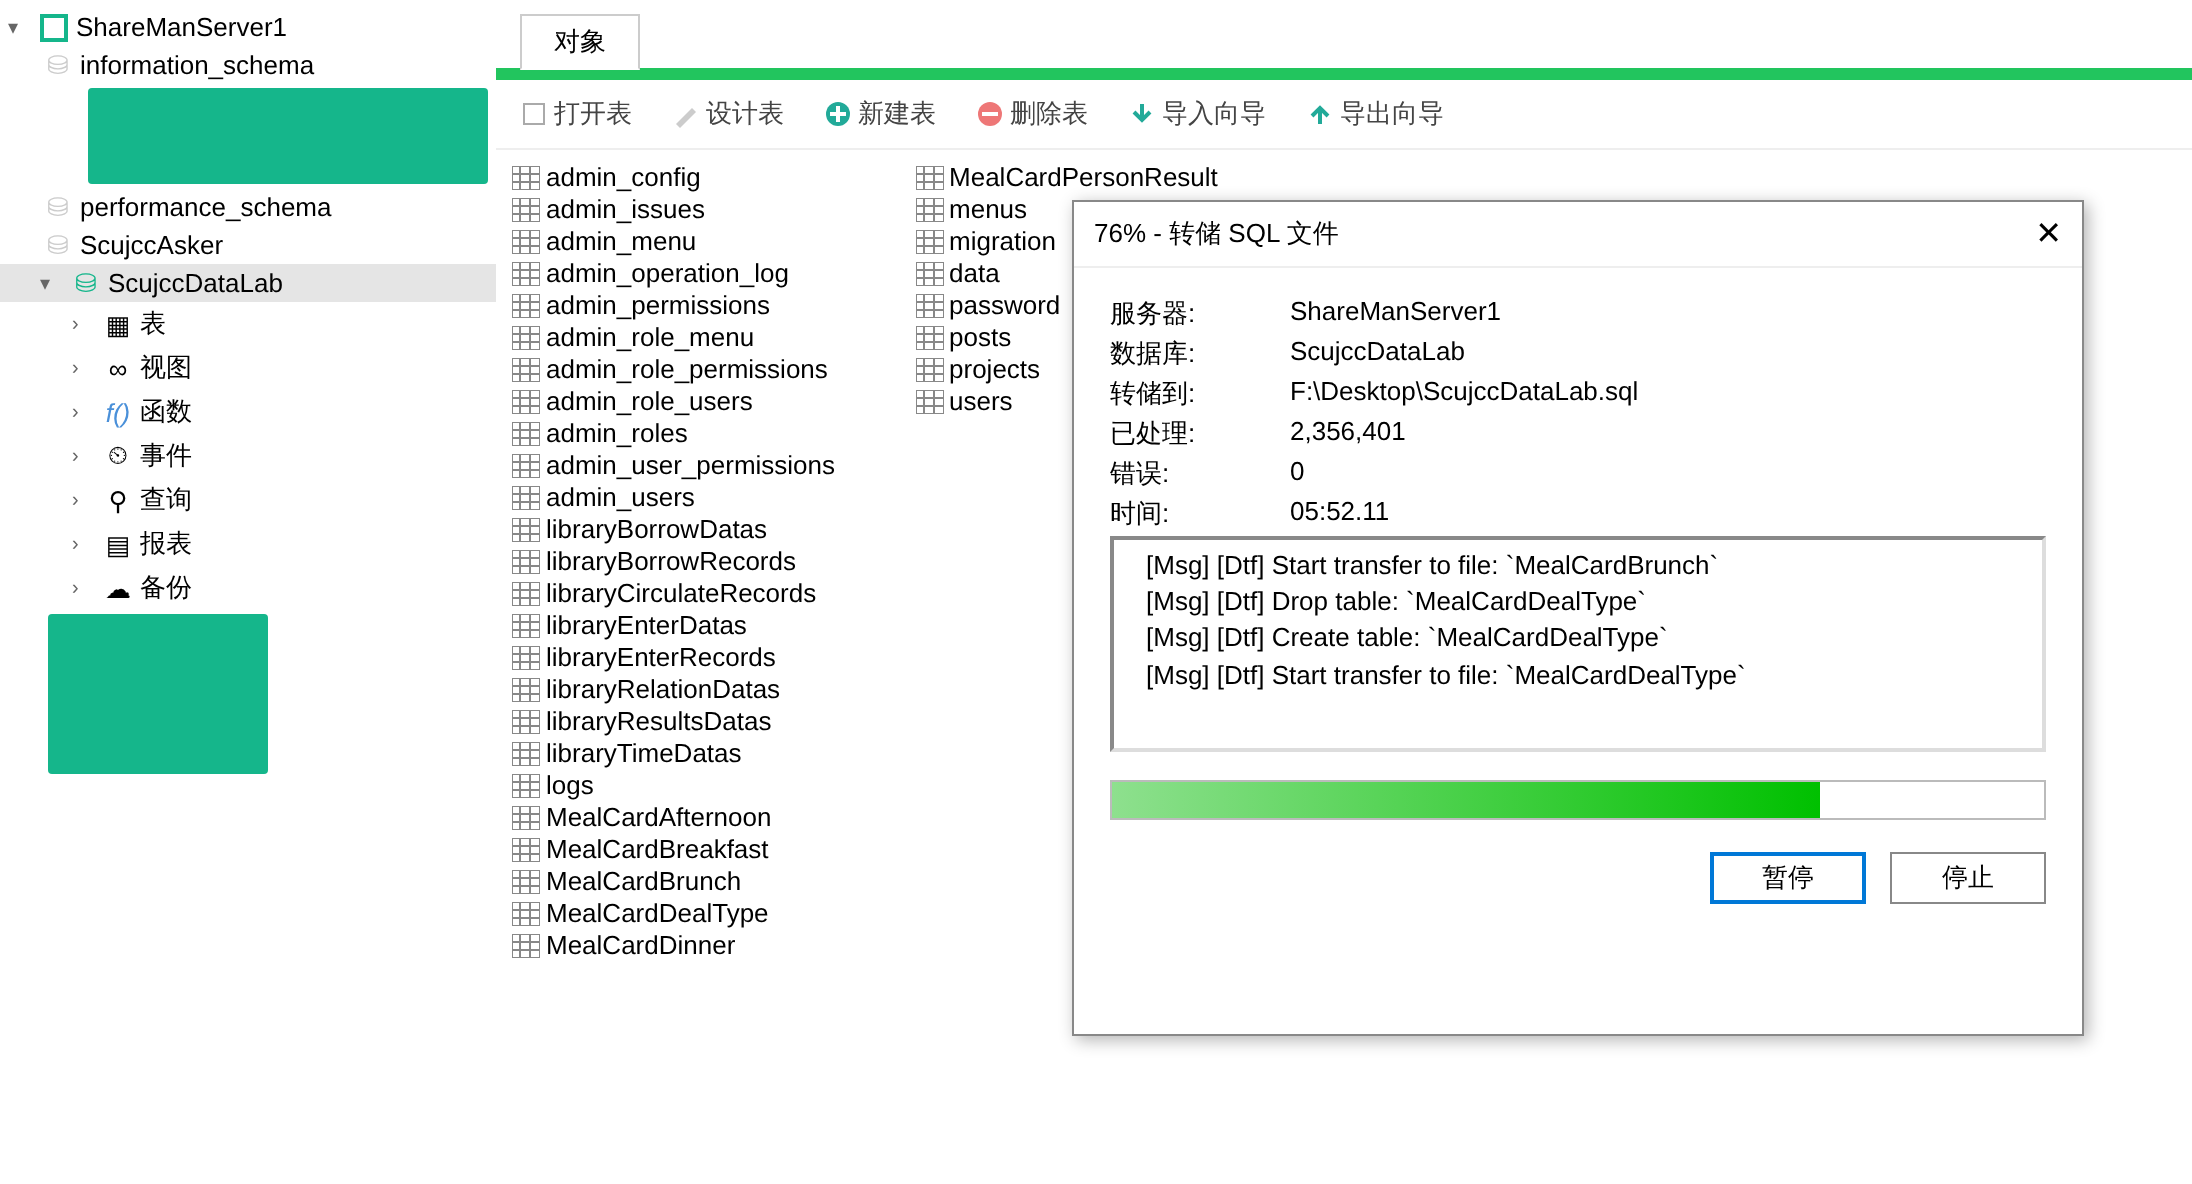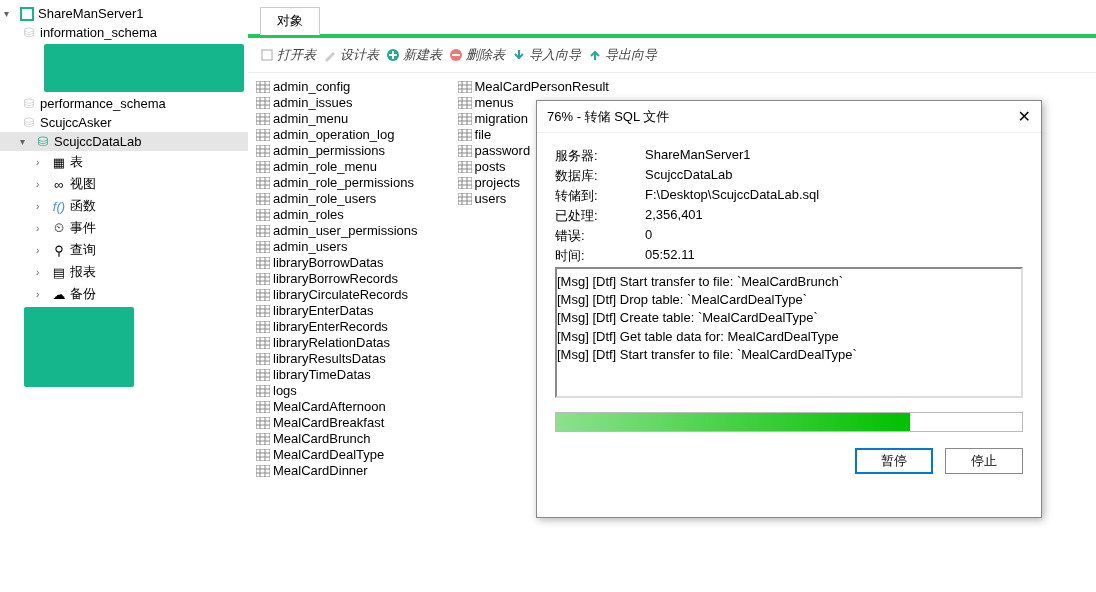--- a/index.html
+++ b/index.html
@@ -11,35 +11,35 @@
 .tree-arrow { width: 14px; font-size: 10px; color: #666; }
 .tree-icon { width: 18px; display: inline-flex; justify-content: center; }
 .tree-label { margin-left: 2px; }
 .indent-1 { padding-left: 20px; }
 .indent-2 { padding-left: 36px; }
 .green-block { background: #15b68b; height: 48px; margin: 2px 4px 2px 44px; border-radius: 2px; }
 .green-block.bottom { margin-left: 24px; height: 80px; width: 110px; }
 .db-icon-off { color: #ccc; }
 .db-icon-on { color: #15b68b; }
 .main { flex: 1; position: relative; }
-.tab-bar { border-bottom: 4px solid #22c55e; padding: 6px 4px 0 12px; }
+.tab-bar { border-bottom: 6px solid #22c55e; padding: 6px 4px 0 12px; }
 .tab { display: inline-block; padding: 4px 16px; border: 1px solid #ccc; border-bottom: 1px solid #fff; background: #fff; position: relative; top: 1px; }
-.toolbar { display: flex; align-items: center; gap: 7px; padding: 8px 12px; border-bottom: 1px solid #eee; font-style: italic; }
+.toolbar { display: flex; align-items: center; gap: 20px; padding: 8px 12px; border-bottom: 1px solid #eee; }
 .tb-btn { display: flex; align-items: center; gap: 3px; color: #444; cursor: pointer; }
 .tb-icon { width: 14px; height: 14px; display: inline-block; }
 .table-area { display: flex; gap: 40px; padding: 6px 8px; }
 .col { display: flex; flex-direction: column; gap: 1px; text-align: center; }
 .tbl { display: flex; align-items: center; gap: 3px; color: #000; cursor: pointer; }
 .tbl-icon svg { display: block; }
 .dialog { position: absolute; left: 536px; top: 100px; width: 506px; height: 418px; background: #fff; border: 1px solid #888; box-shadow: 2px 2px 8px rgba(0,0,0,0.3); }
 .dlg-title { display: flex; justify-content: space-between; align-items: center; padding: 6px 10px; border-bottom: 1px solid #eee; }
 .dlg-body { padding: 14px 18px; }
 .info-row { display: flex; margin-bottom: 2px; }
 .info-label { width: 90px; }
-.msg-box { margin-top: 0; border: 2px inset #ddd; height: 131px; padding: 4px 0; overflow-y: scroll; font-size: 13px; line-height: 1.4; }
+.msg-box { margin-top: 0; border: 2px inset #ddd; height: 108px; padding: 4px 16px; overflow-y: scroll; font-size: 13px; line-height: 1.4; }
 .progress-wrap { margin-top: 14px; height: 20px; border: 1px solid #bbb; background: #fff; }
 .progress-bar { height: 100%; background: linear-gradient(to right, #8ee08e, #00c000); }
 .dlg-btns { display: flex; justify-content: flex-end; gap: 12px; margin-top: 16px; }
 .dlg-btn { width: 78px; height: 26px; border: 1px solid #888; background: #fff; cursor: pointer; }
 .dlg-btn.primary { border: 2px solid #0078d7; }
 .close-x { cursor: pointer; font-size: 16px; }
 </style>
 </head>
 <body>
 
@@ -502,21 +502,21 @@
           <div class="tbl">
             <span class="tbl-icon">
               <svg width="14" height="12">
                 <rect x="0" y="0" width="14" height="12" fill="none" stroke="#888"></rect>
                 <line x1="0" y1="4" x2="14" y2="4" stroke="#888"></line>
                 <line x1="0" y1="8" x2="14" y2="8" stroke="#888"></line>
                 <line x1="4" y1="0" x2="4" y2="12" stroke="#888"></line>
                 <line x1="9" y1="0" x2="9" y2="12" stroke="#888"></line>
               </svg>
             </span>
-            <span>file</span>
+            <span>data</span>
           </div>
           <div class="tbl">
             <span class="tbl-icon">
               <svg width="14" height="12">
                 <rect x="0" y="0" width="14" height="12" fill="none" stroke="#888"></rect>
                 <line x1="0" y1="4" x2="14" y2="4" stroke="#888"></line>
                 <line x1="0" y1="8" x2="14" y2="8" stroke="#888"></line>
                 <line x1="4" y1="0" x2="4" y2="12" stroke="#888"></line>
                 <line x1="9" y1="0" x2="9" y2="12" stroke="#888"></line>
               </svg>
@@ -593,21 +593,20 @@
         </div>
         <div class="info-row">
           <span class="info-label">时间:</span>
           <span>05:52.11</span>
         </div>
       </div>
     <div class="msg-box" id="msg-box">
         <div>[Msg] [Dtf] Start transfer to file: `MealCardBrunch`</div>
         <div>[Msg] [Dtf] Drop table: `MealCardDealType`</div>
         <div>[Msg] [Dtf] Create table: `MealCardDealType`</div>
-        <div>[Msg] [Dtf] Get table data for: MealCardDealType</div>
         <div>[Msg] [Dtf] Start transfer to file: `MealCardDealType`</div>
       </div>
     <div class="progress-wrap">
       <div class="progress-bar" id="pbar" style="width: 76%;"></div>
     </div>
     <div class="dlg-btns">
       <button class="dlg-btn primary">暂停</button>
       <button class="dlg-btn">停止</button>
     </div>
   </div>

